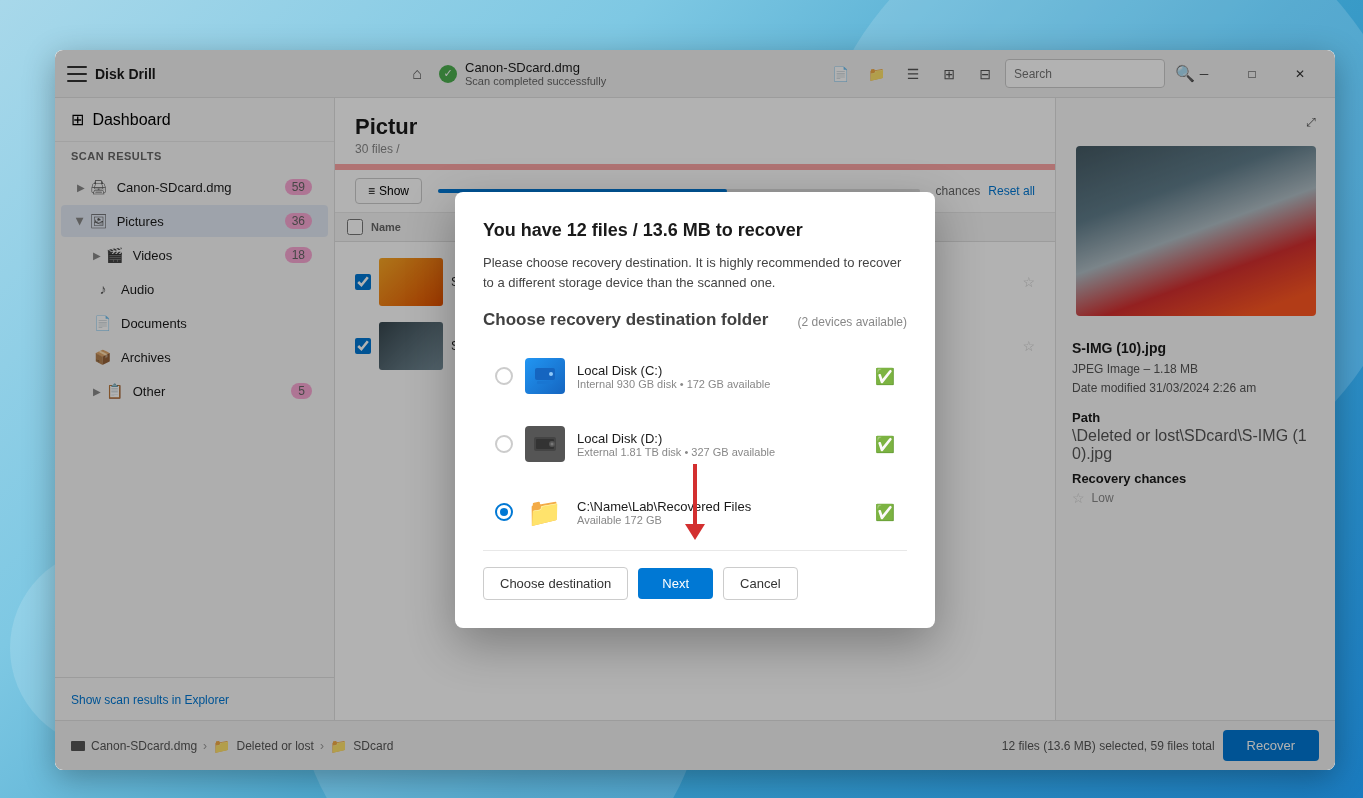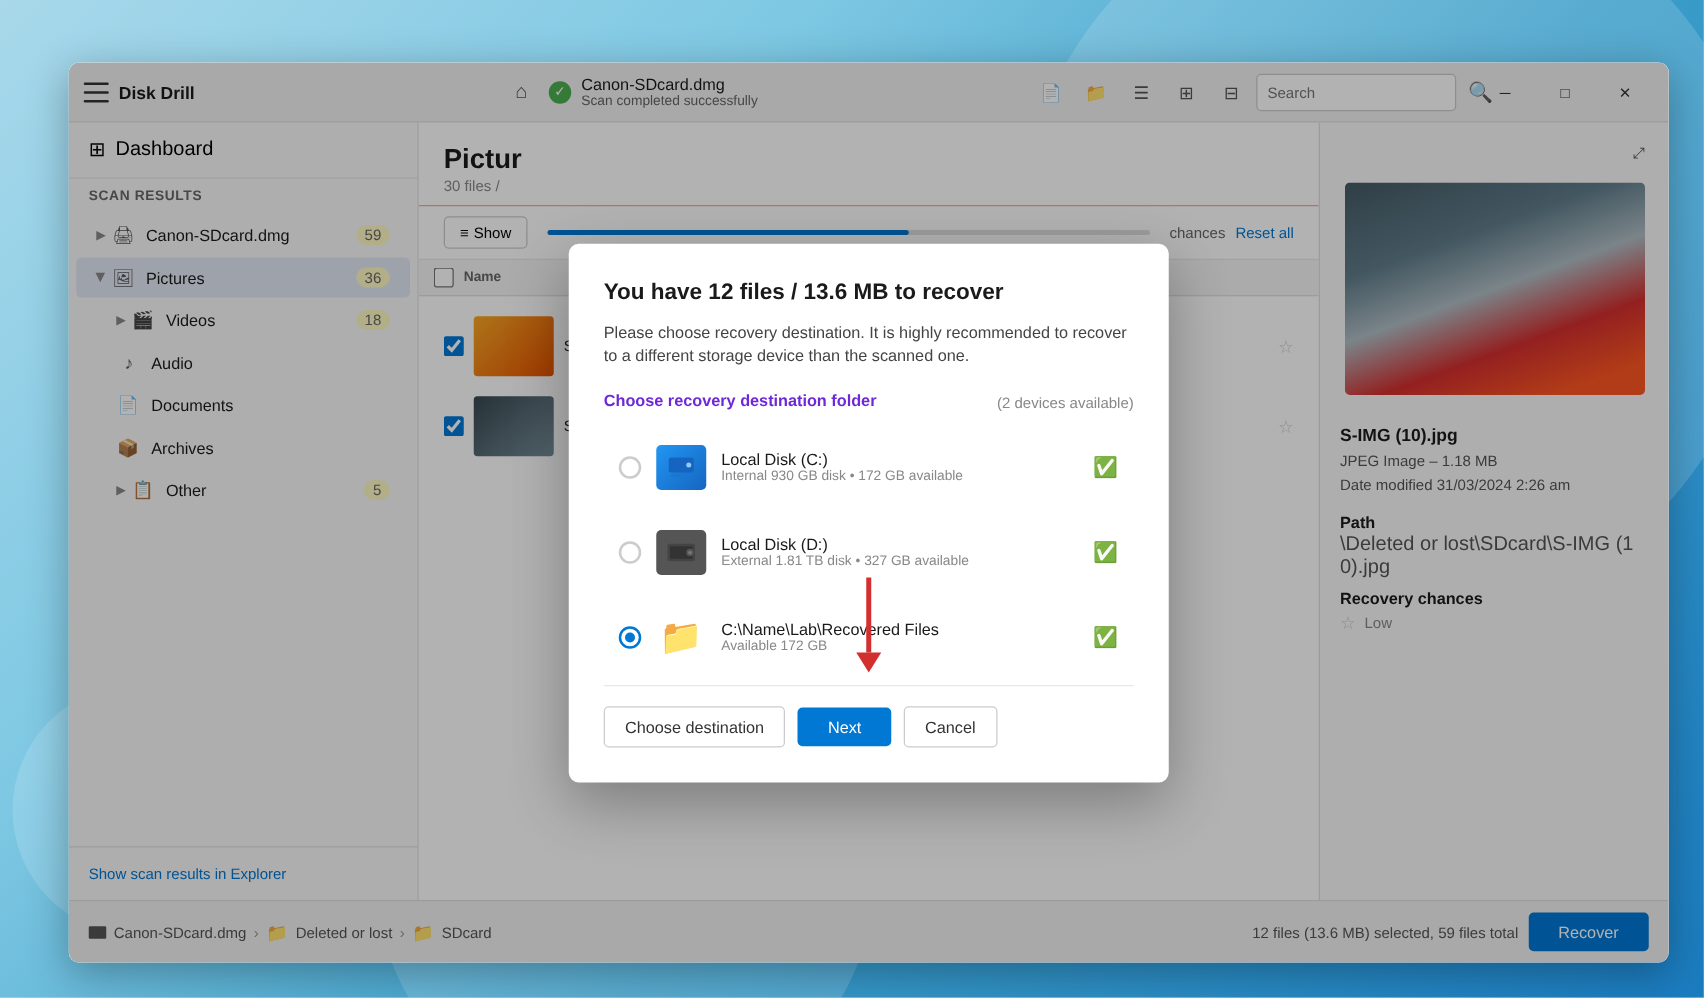--- a/index.html
+++ b/index.html
@@ -235,21 +235,21 @@
     .sidebar-item-label {
       font-size: 13px;
       color: #1a1a1a;
       flex: 1;
       margin-left: 8px;
     }
 
     .sidebar-item-count {
       font-size: 12px;
       color: #666;
-      background: #fef9c3;
+      background: #f9a8d4;
       border-radius: 10px;
       padding: 1px 7px;
     }
 
     .sidebar-item-arrow {
       font-size: 10px;
       color: #888;
       margin-right: 4px;
     }
 
@@ -271,21 +271,21 @@
     .content-area {
       flex: 1;
       display: flex;
       flex-direction: column;
       overflow: hidden;
       background: #fff;
     }
 
     .content-header {
       padding: 16px 20px 8px;
-      border-bottom: 1px solid #fca5a5;
+      border-bottom: 6px solid #fca5a5;
     }
 
     .content-title {
       font-size: 22px;
       font-weight: 600;
       color: #1a1a1a;
     }
 
     .content-subtitle {
       font-size: 12px;
@@ -529,23 +529,23 @@
     }
 
     .modal-desc {
       font-size: 13px;
       color: #444;
       line-height: 1.5;
       margin-bottom: 18px;
     }
 
     .modal-section-label {
-      font-size: 13px;
+      font-size: 17px;
       font-weight: 600;
-      color: #6d28d9;
+      color: #404040;
       margin-bottom: 4px;
     }
 
     .modal-devices-count {
       font-size: 12px;
       color: #888;
     }
 
     .modal-section-header {
       display: flex;

